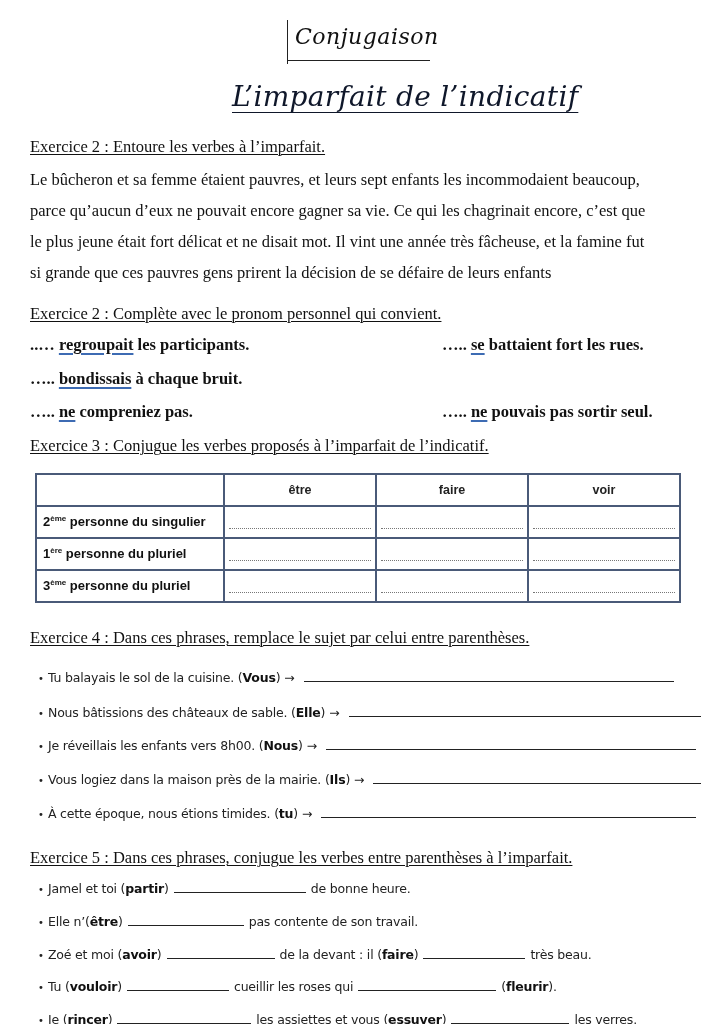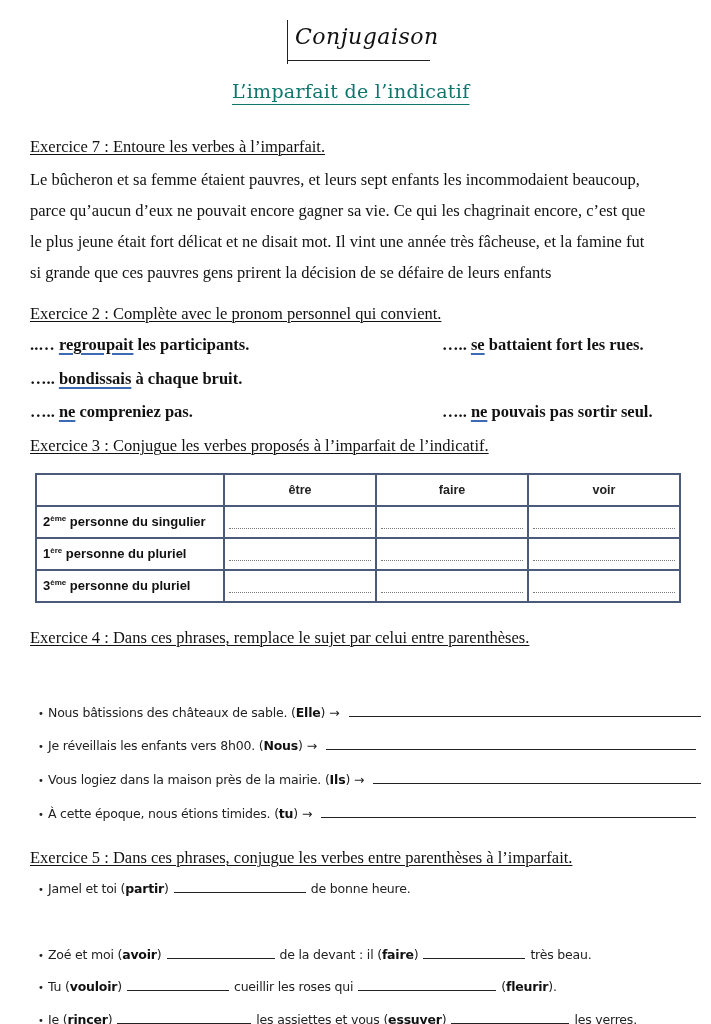--- a/index.html
+++ b/index.html
@@ -23,22 +23,22 @@
   .title-line {
     position: absolute; left: 0; top: 40px; width: 143px; height: 1px; background: #222;
   }
   .title-main {
     position: absolute; left: 8px; top: 4px; white-space: nowrap;
     font-family: "DejaVu Serif", serif; font-style: italic;
     font-size: 22px; color: #111; letter-spacing: 0.5px;
   }
   .subtitle {
     position: absolute; left: 232px; top: 64px; white-space: nowrap;
-    font-family: "DejaVu Serif", serif; 
-    font-size: 19px; color: #0f766e; letter-spacing: 0.3px;
+    font-family: "DejaVu Serif", serif; font-style: italic;
+    font-size: 28px; color: #0f172a; letter-spacing: 0.3px;
     text-decoration: underline; text-underline-offset: 6px; text-decoration-thickness: 1px;
   }
 
   .ex-title {
     position: absolute; left: 30px; white-space: nowrap;
     font-size: 16.5px; color: #111;
     text-decoration: underline; text-underline-offset: 2px; text-decoration-thickness: 1px;
   }
   .para {
     position: absolute; left: 30px; width: 670px;
@@ -93,21 +93,21 @@
 
 <div class="page">
 
   <div class="title-wrap">
     <div class="title-bar"></div>
     <div class="title-line"></div>
     <div class="title-main">Conjugaison</div>
   </div>
   <div class="subtitle">L’imparfait de l’indicatif</div>
 
-  <div class="ex-title" style="top:121px;">Exercice 7 :  Entoure les verbes à l’imparfait.</div>
+  <div class="ex-title" style="top:121px;">Exercice 2 :  Entoure les verbes à l’imparfait.</div>
   <div class="para" style="top:148px;">
     <div>Le bûcheron et sa femme étaient pauvres, et leurs sept enfants les incommodaient beaucoup,</div>
     <div>parce qu’aucun d’eux ne pouvait encore gagner sa vie. Ce qui les chagrinait encore, c’est que</div>
     <div>le plus jeune était fort délicat et ne disait mot. Il vint une année très fâcheuse, et la famine fut</div>
     <div>si grande que ces pauvres gens prirent la décision de se défaire de leurs enfants</div>
   </div>
 
   <div class="ex-title" style="top:288px;">Exercice 2 : Complète avec le pronom personnel qui convient.</div>
 
   <div class="pronoun-item" style="left:30px; top:319px;">
@@ -175,38 +175,44 @@
           </td>
       <td>
             <span class="dots"></span>
           </td>
     </tr>
   </tbody>
     </table>
 
   <div class="ex-title" style="top:612px;">Exercice 4 : Dans ces phrases, remplace le sujet par celui entre parenthèses.</div>
 
+  <div class="comic" style="top:653px;">
+    <span class="bullet">•</span><span>Tu balayais le sol de la cuisine. (</span><b>Vous</b><span>)</span><span class="arrow">→</span><span class="answer-line" style="width:370px;"></span>
+  </div>
   <div class="comic" style="top:688px;">
     <span class="bullet">•</span><span>Nous bâtissions des châteaux de sable. (</span><b>Elle</b><span>)</span><span class="arrow">→</span><span class="answer-line" style="width:352px;"></span>
   </div>
   <div class="comic" style="top:721px;">
     <span class="bullet">•</span><span>Je réveillais les enfants vers 8h00. (</span><b>Nous</b><span>)</span><span class="arrow">→</span><span class="answer-line" style="width:370px;"></span>
   </div>
   <div class="comic" style="top:755px;">
     <span class="bullet">•</span><span>Vous logiez dans la maison près de la mairie. (</span><b>Ils</b><span>)</span><span class="arrow">→</span><span class="answer-line" style="width:328px;"></span>
   </div>
   <div class="comic" style="top:789px;">
     <span class="bullet">•</span><span>À cette époque, nous étions timides. (</span><b>tu</b><span>)</span><span class="arrow">→</span><span class="answer-line" style="width:375px;"></span>
   </div>
 
   <div class="ex-title" style="top:832px;">Exercice 5 : Dans ces phrases, conjugue les verbes entre parenthèses à l’imparfait.</div>
 
   <div class="comic" style="top:864px;">
     <span class="bullet">•</span><span>Jamel et toi (</span><b>partir</b><span>)</span><span class="answer-line" style="width:132px;"></span><span>de bonne heure.</span>
   </div>
+  <div class="comic" style="top:897px;">
+    <span class="bullet">•</span><span>Elle n’(</span><b>être</b><span>)</span><span class="answer-line" style="width:116px;"></span><span>pas contente de son travail.</span>
+  </div>
   <div class="comic" style="top:930px;">
     <span class="bullet">•</span><span>Zoé et moi (</span><b>avoir</b><span>)</span><span class="answer-line" style="width:108px;"></span><span>de la devant : il (</span><b>faire</b><span>)</span><span class="answer-line" style="width:102px;"></span><span>très beau.</span>
   </div>
   <div class="comic" style="top:962px;">
     <span class="bullet">•</span><span>Tu (</span><b>vouloir</b><span>)</span><span class="answer-line" style="width:102px;"></span><span>cueillir les roses qui</span><span class="answer-line" style="width:138px;"></span><span>(</span><b>fleurir</b><span>).</span>
   </div>
   <div class="comic" style="top:995px;">
     <span class="bullet">•</span><span>Je (</span><b>rincer</b><span>)</span><span class="answer-line" style="width:134px;"></span><span>les assiettes et vous (</span><b>essuyer</b><span>)</span><span class="answer-line" style="width:118px;"></span><span>les verres.</span>
   </div>
 

